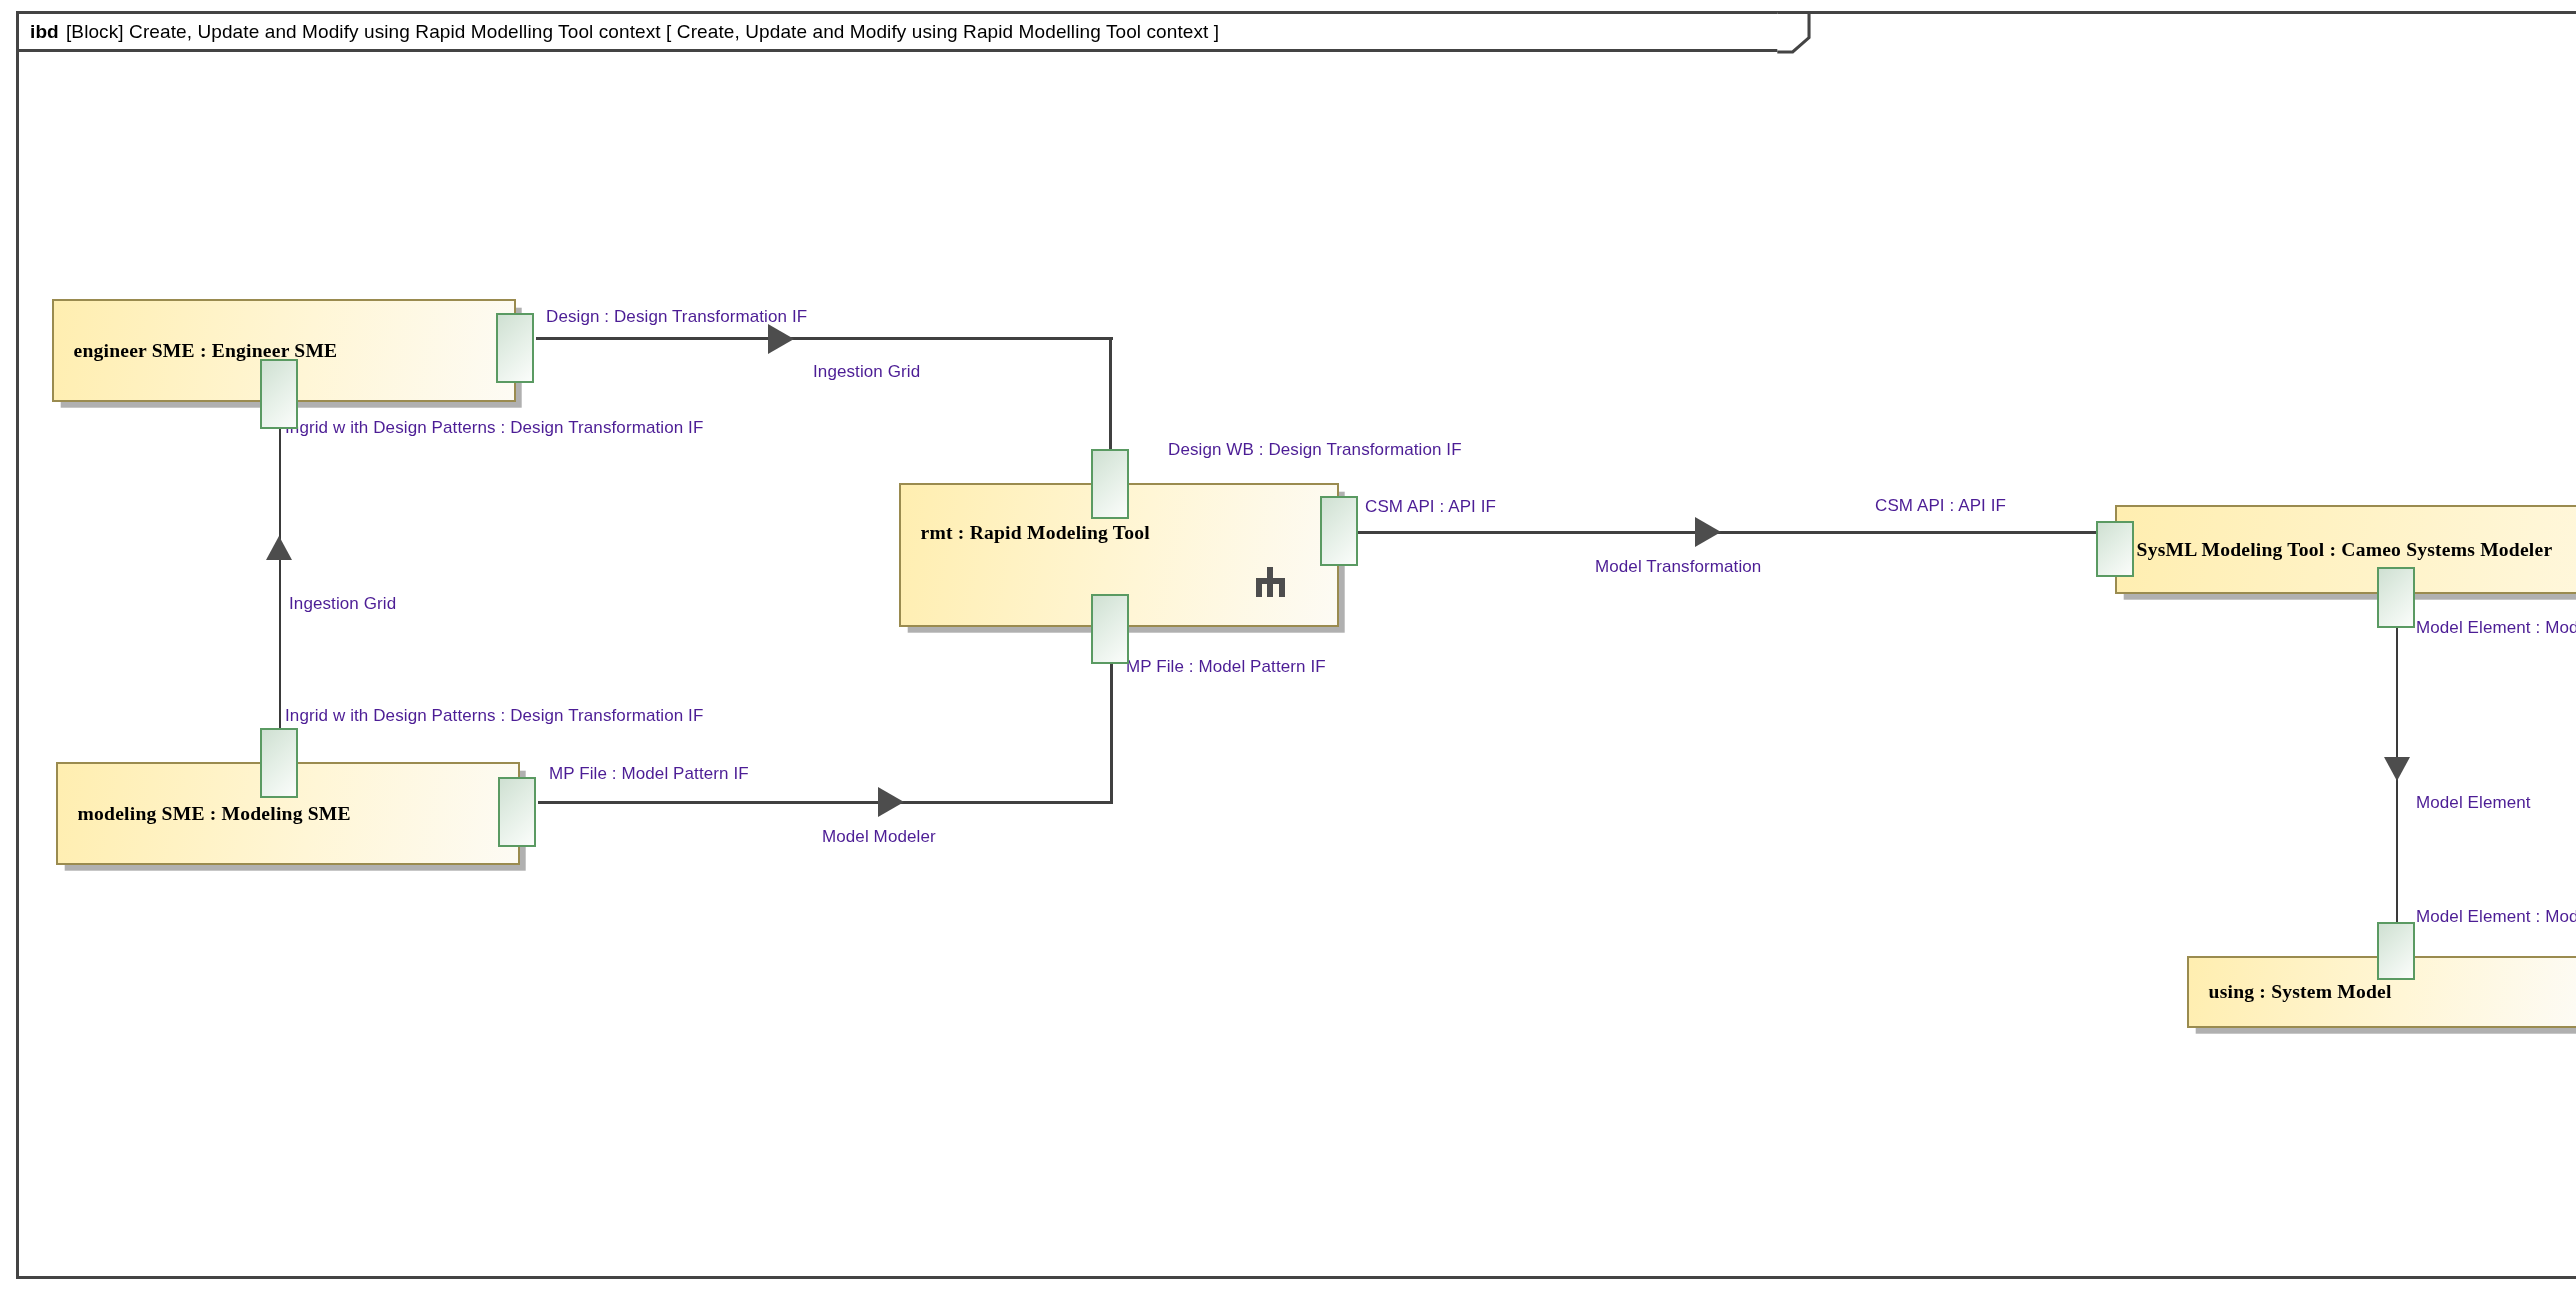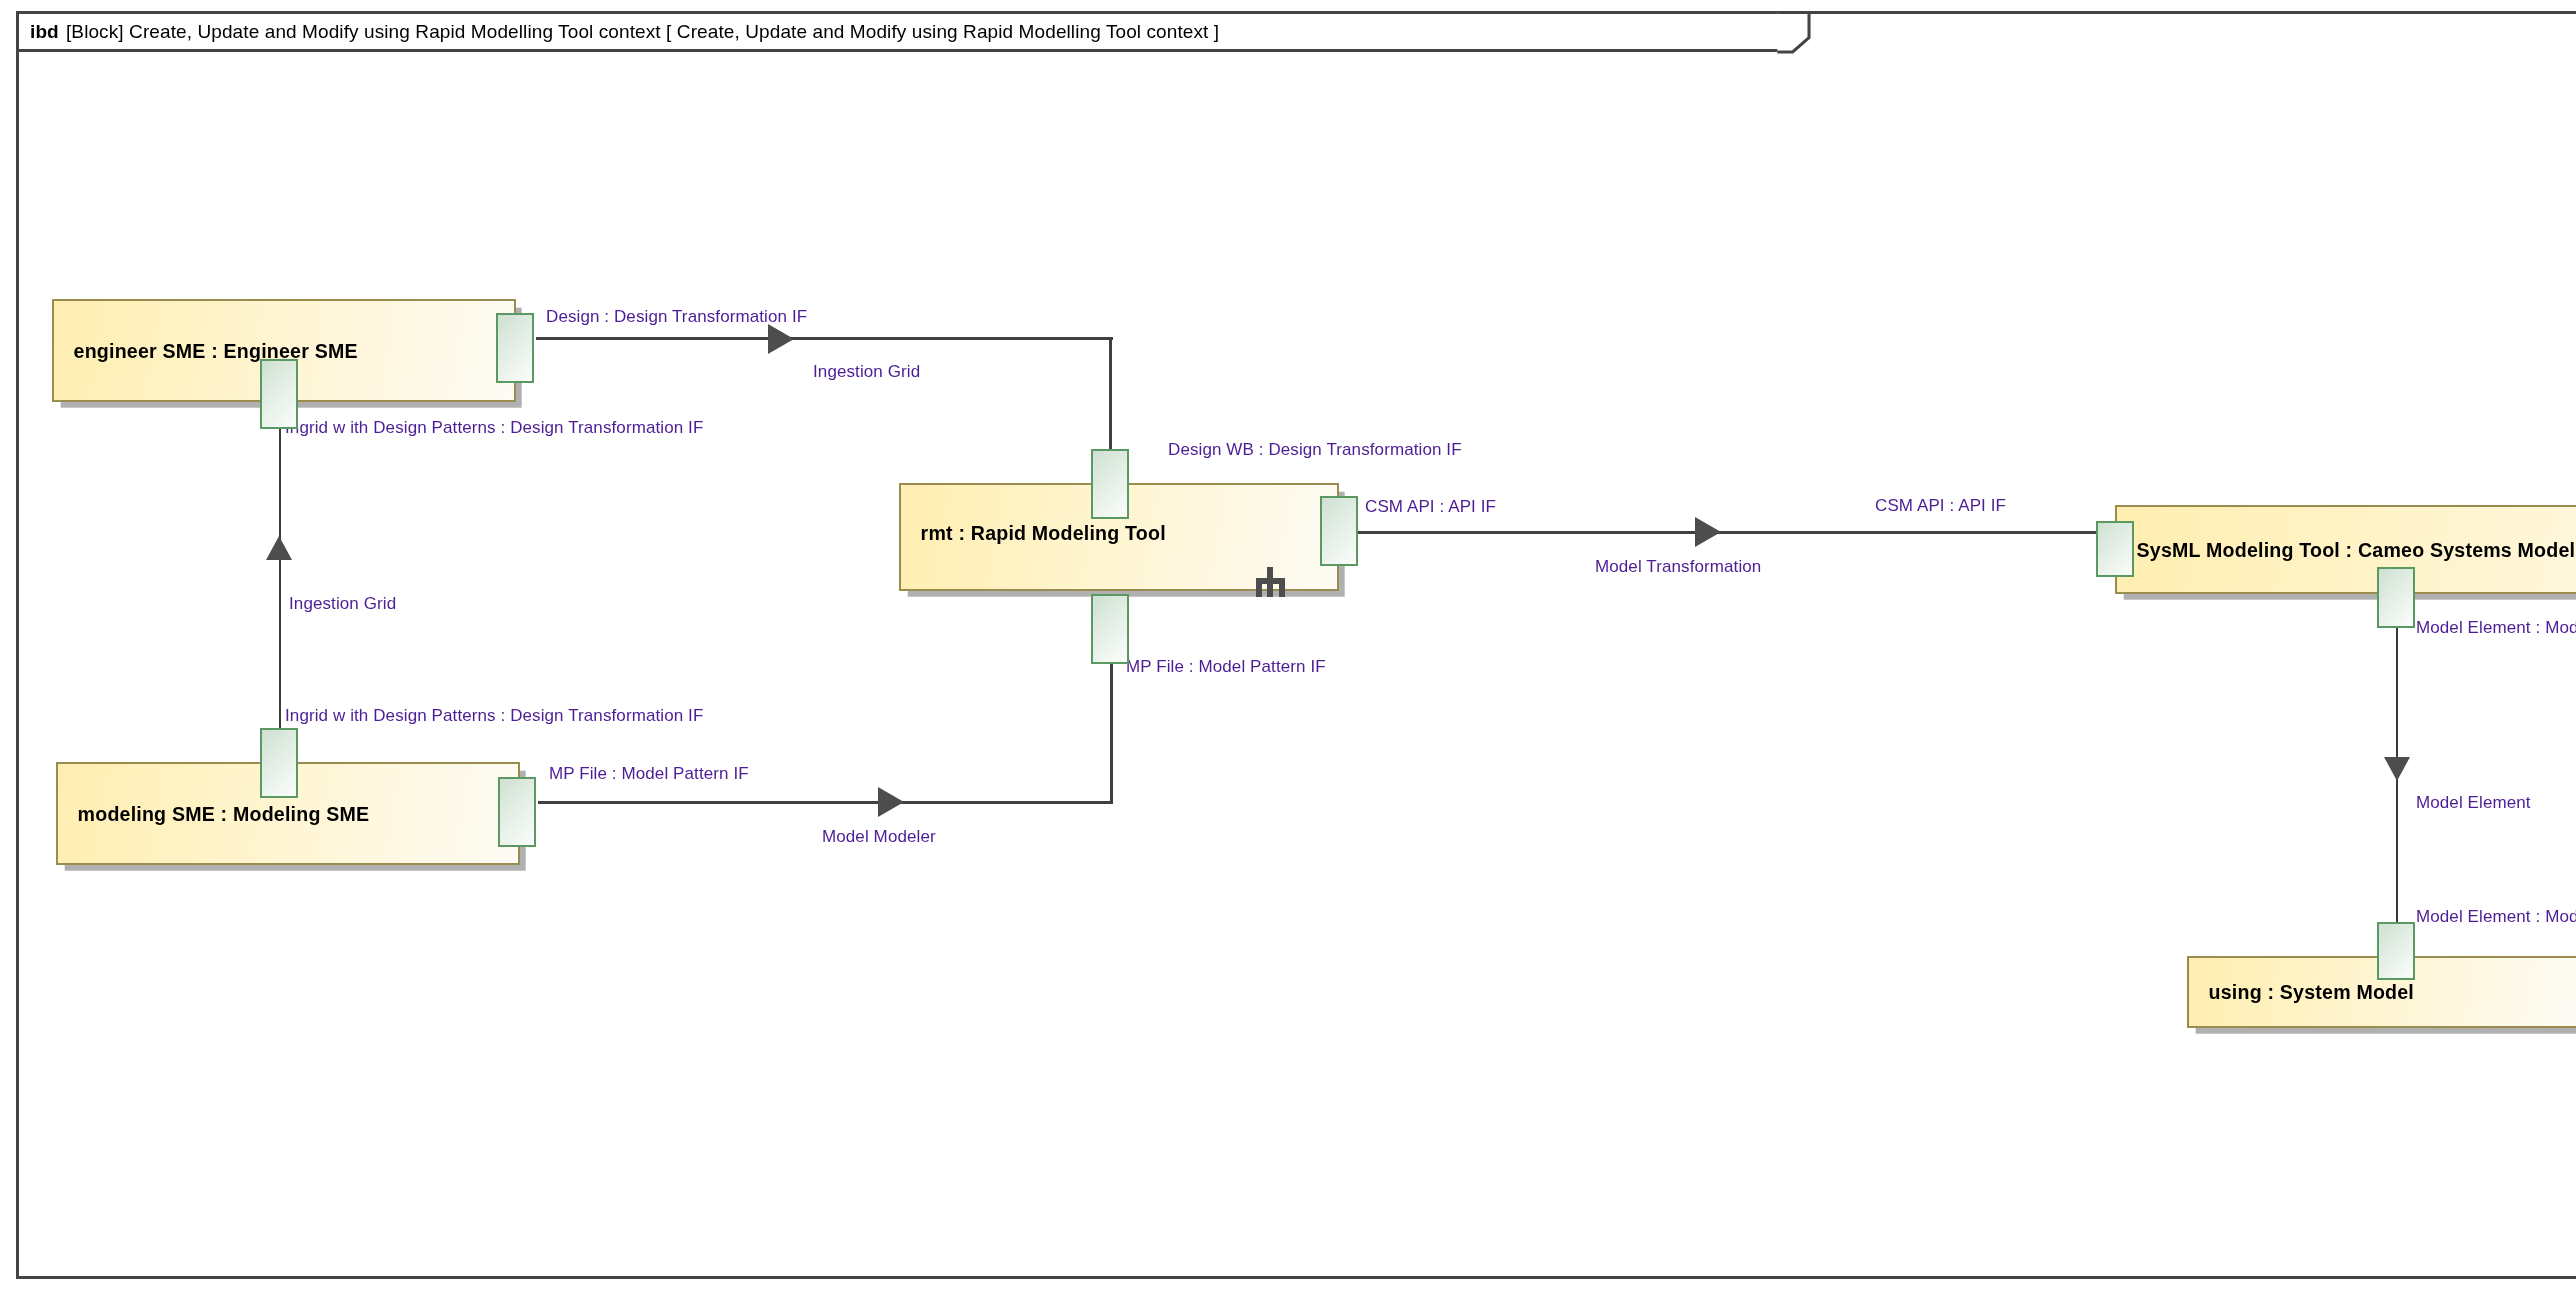--- a/index.html
+++ b/index.html
@@ -60,20 +60,21 @@
   #frame-tab-label b { font-weight: bold; }
 
   
   .part {
     position: absolute;
     box-sizing: border-box;
     border: 2.6px solid #9a8b4f;
     background: linear-gradient(100deg, #ffeeb0 0%, #fff6d6 55%, #fdfbf4 100%);
     box-shadow: 7.2px 7.2px 0 -1.5px rgba(150,150,150,0.75);
     z-index: 2;
+    font-family: Liberation Serif, serif;
   }
   .part-label {
     position: absolute;
     left: 0; right: 0;
     top: 50%;
     transform: translateY(-50%);
     font-size: 19.6px;
     font-weight: bold;
     color: #000000;
     white-space: nowrap;
@@ -177,21 +178,21 @@
   </div>
   <div class="port" style="left:496px; top:313px; width:38px; height:70px;"></div>
   <div class="port" style="left:260px; top:359px; width:38px; height:70px;"></div>
 
   <div class="part" style="left:56px; top:762px; width:464px; height:103px;">
     <div class="part-label">modeling SME : Modeling SME</div>
   </div>
   <div class="port" style="left:260px; top:728px; width:38px; height:70px;"></div>
   <div class="port" style="left:498px; top:777px; width:38px; height:70px;"></div>
 
-  <div class="part" style="left:899px; top:483px; width:440px; height:108px;">
+  <div class="part" style="left:899px; top:483px; width:440px; height:144px;">
     <div class="part-label" style="top:37px; transform:none;">rmt : Rapid Modeling Tool</div>
     <div class="comp-icon" style="left:355px; top:82px; width:29px; height:30px;">
       <i style="left:11.3px; top:0px; width:6.2px; height:15.5px;"></i>
       <i style="left:0px;  top:11.3px; width:29px; height:6.2px;"></i>
       <i style="left:0px;  top:11.3px; width:6.2px; height:18.5px;"></i>
       <i style="left:11.3px; top:11.3px; width:6.2px; height:18.5px;"></i>
       <i style="left:23px; top:11.3px; width:6.2px; height:18.5px;"></i>
     </div>
   </div>
   <div class="port" style="left:1091px; top:449px; width:38px; height:70px;"></div>

